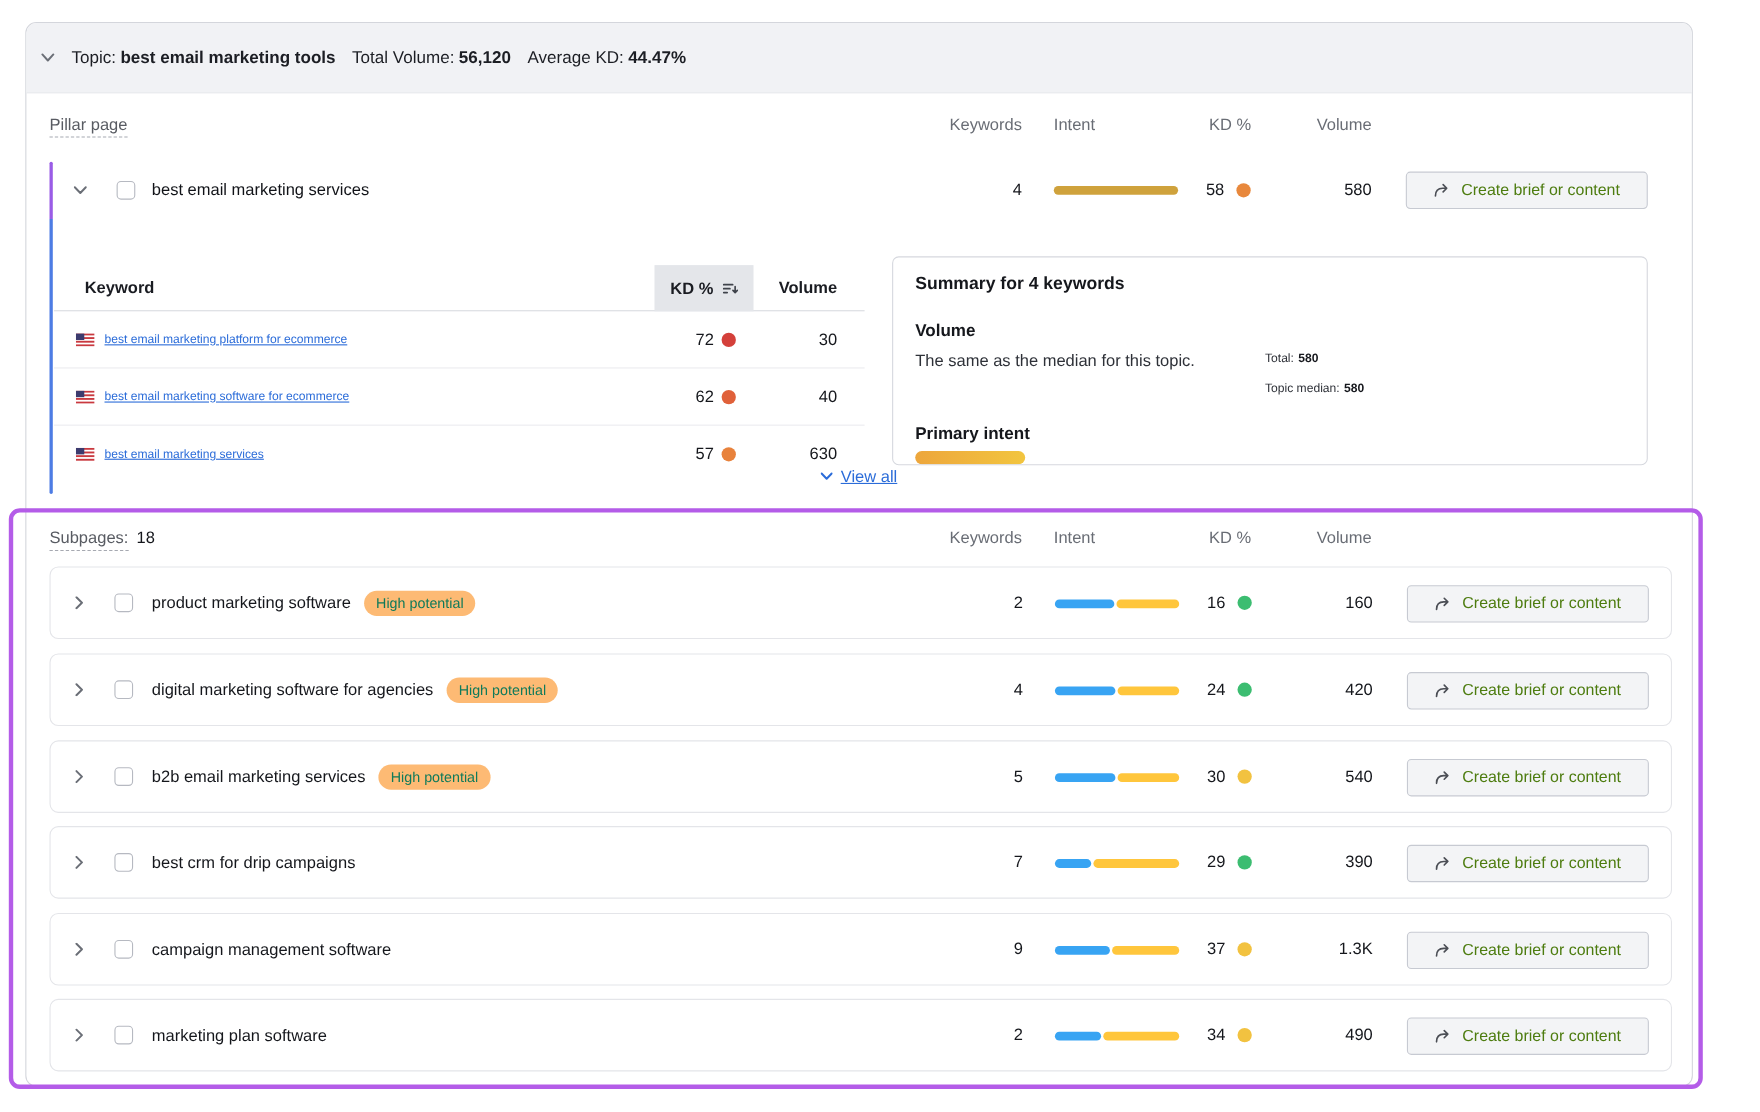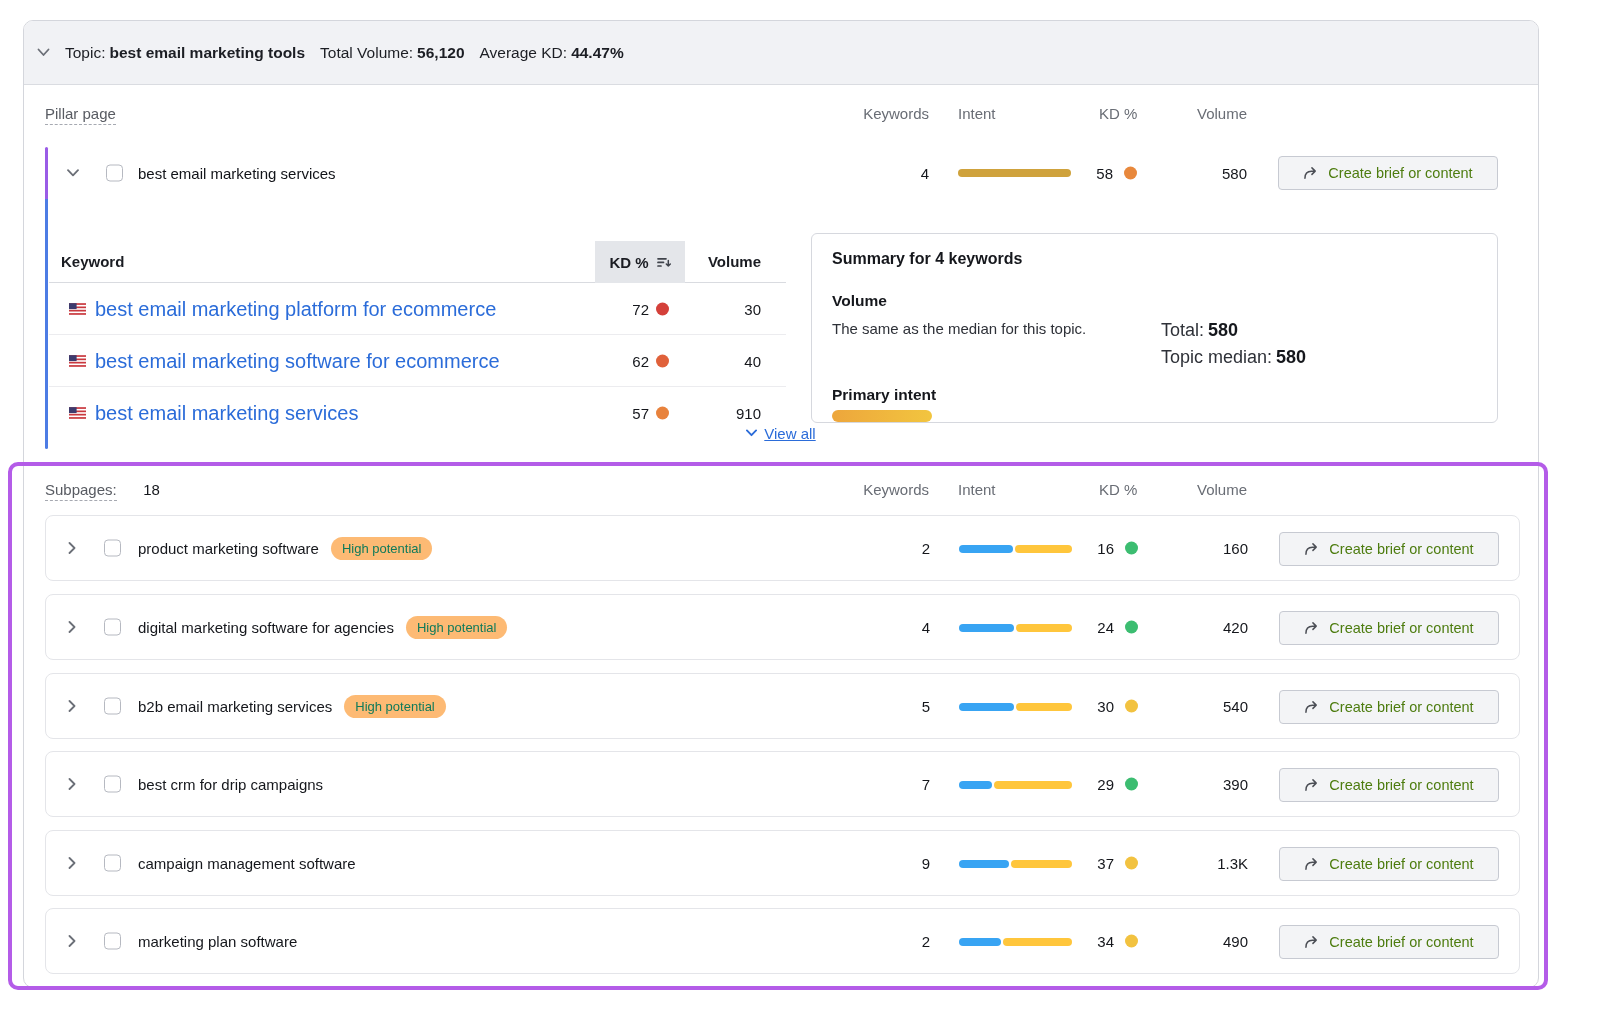--- a/index.html
+++ b/index.html
@@ -22,21 +22,21 @@
     border-radius:9px 9px 0 0;
     display:flex; align-items:center; padding-left:8px; gap:15px;
   }
   .chev-btn { width:22px; height:22px; display:flex; align-items:center; justify-content:center; cursor:pointer; margin-right:-4px; }
   .tb-item { font-size:15.5px; color:#1c1e24; white-space:nowrap; }
   .tb-item b { font-weight:700; margin-left:4px; }
   
   .sec-head { position:absolute; left:0; width:100%; height:22px; }
   .sec-head .lbl-wrap { position:absolute; left:21px; top:0; line-height:22px; }
   .dashed { font-size:15px; color:#585b62; border-bottom:1px dashed #a6a9b1; padding-bottom:2px; cursor:pointer; }
-  .count { font-size:15px; color:#15171c; margin-left:22px; }
+  .count { font-size:15px; color:#15171c; margin-left:3px; }
   .col-h { position:absolute; top:0; line-height:22px; font-size:15px; color:#696d75; white-space:nowrap; }
   .ch-kw  { right:609px; }
   .ch-int { left:934px; }
   .ch-kd  { left:1075px; }
   .ch-vol { right:291px; }
   
   .accent {
     position:absolute; left:21px; top:126px; width:3px; height:302px; border-radius:2px;
     background:linear-gradient(180deg,#9a5ce6 0px,#9a5ce6 52px,#4d7ce4 52px,#4d7ce4 100%);
   }
@@ -62,40 +62,40 @@
   .pr-kw  { right:609px; }
   .pr-ibar{ left:934px; top:22px; }
   .pr-kd  { right:425px; }
   .pr-dot { left:1100px; }
   .pr-vol { right:291px; }
   .pr-btn { left:1254px; top:9px; }
   
   .kw-table { position:absolute; left:25px; top:220px; width:737px; }
   .kwt-head { position:relative; height:42px; border-bottom:1px solid #d9dbe0; }
   .kwt-head .kh { position:absolute; top:0; line-height:42px; font-weight:700; font-size:15px; color:#1a1c22; }
-  .kh-kw { left:12px; }
+  .kh-kw { left:28px; }
   .kh-vol { right:25px; }
   .kd-cell {
     position:absolute; left:546px; top:0; width:90px; height:42px; background:#e4e6ea;
     display:flex; align-items:center; justify-content:center; gap:8px;
     font-weight:700; font-size:15px; color:#1a1c22; cursor:pointer;
   }
   .kwt-row { position:relative; height:52px; border-bottom:1px solid #ececef; }
   .kwt-row.last { border-bottom:none; }
   .flag { position:absolute; left:20px; top:50%; transform:translateY(-50%); }
-  .kw-link { position:absolute; left:46px; top:50%; transform:translateY(-50%); font-size:20px; color:#2b6cd9; cursor:pointer; white-space:nowrap; }
+  .kw-link { position:absolute; left:46px; top:50%; transform:translateY(-50%); font-size:11px; color:#2b6cd9; cursor:pointer; white-space:nowrap;text-decoration:underline; }
   .kwt-kd  { right:137px; }
   .kwt-dot { left:607px; }
   .kwt-vol { right:25px; }
   
   .summary { position:absolute; left:787px; top:212px; width:687px; height:190px; background:#fff; border:1px solid #d6d8de; border-radius:6px; overflow:hidden; }
   .sm-title { position:absolute; left:20px; top:16px; font-size:16px; font-weight:700; color:#15171c; }
   .sm-vol   { position:absolute; left:20px; top:58px; font-size:15.5px; font-weight:700; color:#15171c; }
   .sm-desc  { position:absolute; left:20px; top:86px; font-size:15px; color:#2e3138; }
-  .sm-line  { position:absolute; left:349px; font-size:18px; color:#2e3138; }
+  .sm-line  { position:absolute; left:338px; font-size:11px; color:#2e3138; }
   .sm-line b { font-weight:700; color:#15171c; margin-left:4px; }
   .sm-total { top:86px; }
   .sm-median{ top:113px; }
   .sm-intent{ position:absolute; left:20px; top:152px; font-size:15.5px; font-weight:700; color:#15171c; }
   .sm-pill  { position:absolute; left:20px; top:176px; width:100px; height:12px; border-radius:6px; background:linear-gradient(90deg,#eda63c,#f2c53f); }
   
   .view-all { position:absolute; left:0; top:400px; width:100%; height:24px; display:flex; align-items:center; justify-content:center; gap:7px; }
   .view-all .va-link { font-size:15px; color:#2b6cd9; text-decoration:underline; cursor:pointer; }
   
   .sp-row { position:absolute; left:21px; width:1475px; height:66px; background:#fff; border:1px solid #e4e5e9; border-radius:8px; }
@@ -219,21 +219,21 @@
             <rect y="0" width="19" height="1.9"></rect>
             <rect y="3.7" width="19" height="1.9"></rect>
             <rect y="7.4" width="19" height="1.9"></rect>
             <rect y="11.1" width="19" height="1.9"></rect>
           </g>
           <rect width="8.5" height="6.6" fill="#3c3b6e"></rect>
         </svg>
       <span class="kw-link">best email marketing services</span>
       <span class="numv kwt-kd">57</span>
       <span class="dot kwt-dot" style="background: rgb(232, 130, 60);"></span>
-      <span class="numv kwt-vol">910</span>
+      <span class="numv kwt-vol">630</span>
     </div>
   </div>
 
   <div class="summary">
     <div class="sm-title">Summary for 4 keywords</div>
     <div class="sm-vol">Volume</div>
     <div class="sm-desc">The same as the median for this topic.</div>
     <div class="sm-line sm-total"><span>Total:</span><b>580</b></div>
     <div class="sm-line sm-median"><span>Topic median:</span><b>580</b></div>
     <div class="sm-intent">Primary intent</div>

